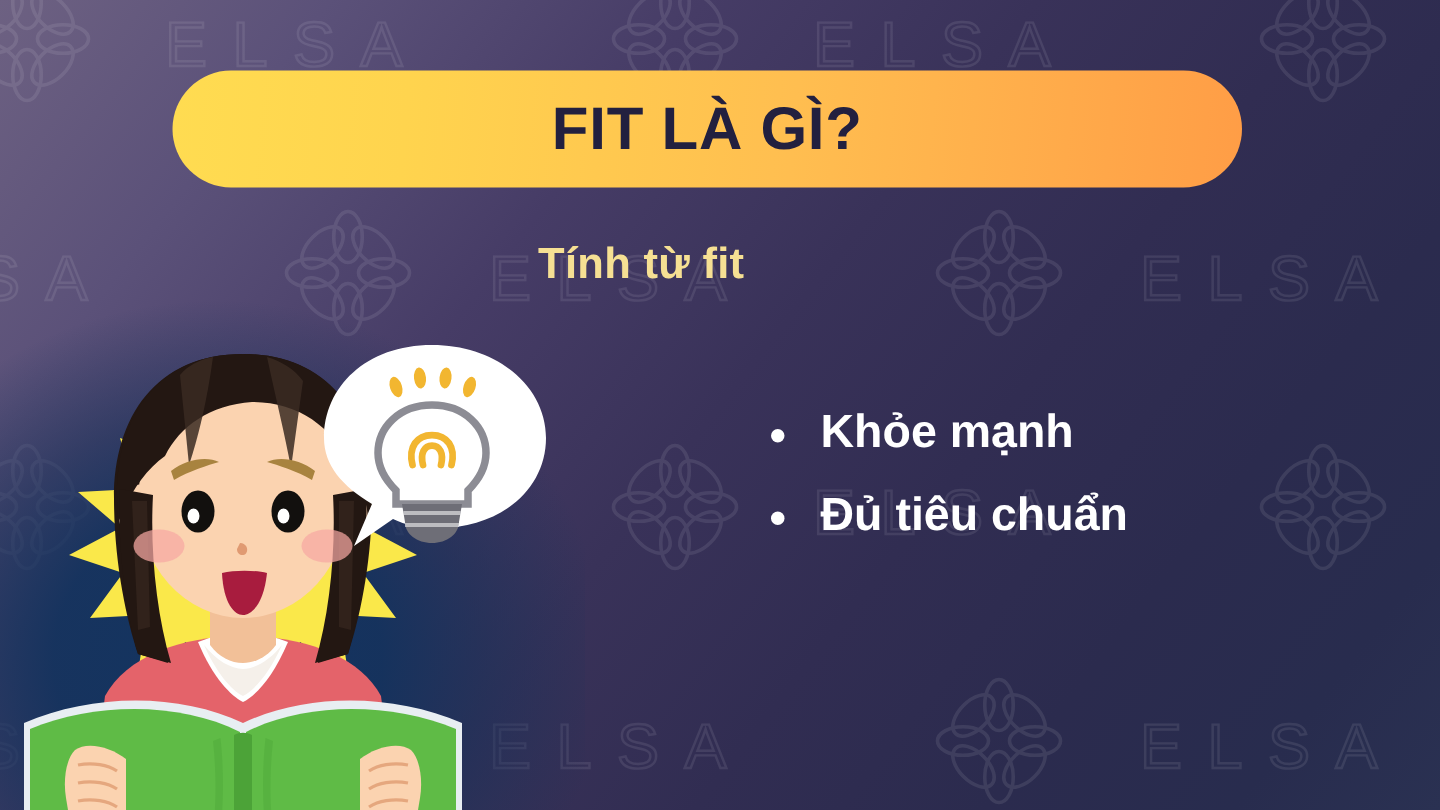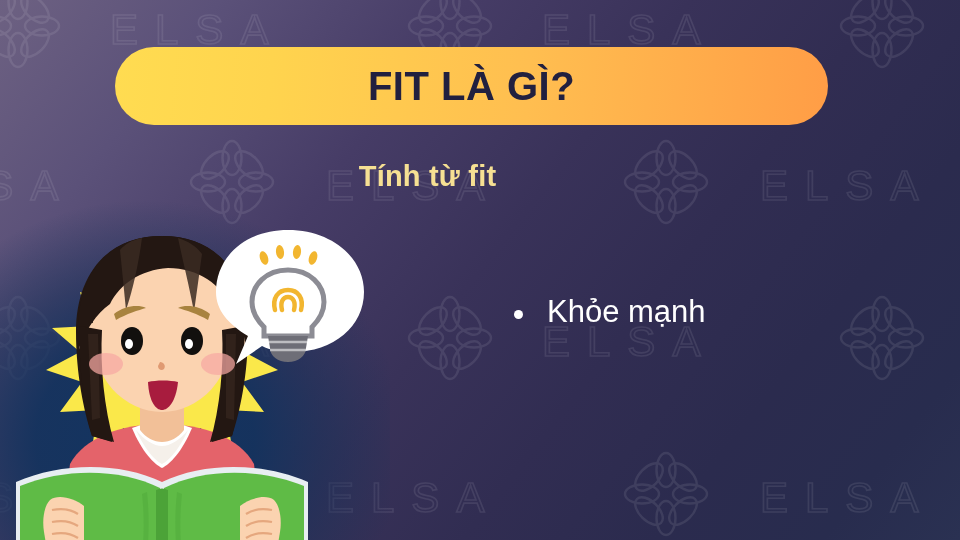--- a/index.html
+++ b/index.html
@@ -97,25 +97,24 @@
     left: 505px;
     top: 268px;
     z-index: 6;
     list-style: none;
   }
   #bullets li {
     position: relative;
     padding-left: 42px;
     margin-bottom: 15px;
     font-size: 31px;
-    font-weight: 400;
+    font-weight: 700;
     color: #ffffff;
     line-height: 1.28;
     white-space: nowrap;
-    margin-top: 24px;
   }
   #bullets li::before {
     content: "";
     position: absolute;
     left: 9px;
     top: 18px;
     width: 9px;
     height: 9px;
     border-radius: 50%;
     background: #ffffff;
@@ -306,15 +305,16 @@
   </div>
 
   <div id="banner">
     <span id="banner-title">FIT LÀ GÌ?</span>
   </div>
 
   <div id="subtitle">Tính từ fit</div>
 
   <ul id="bullets">
     <li>Khỏe mạnh</li>
+    <li>Đủ tiêu chuẩn</li>
   </ul>
 
 </div>
 
 </body></html>

